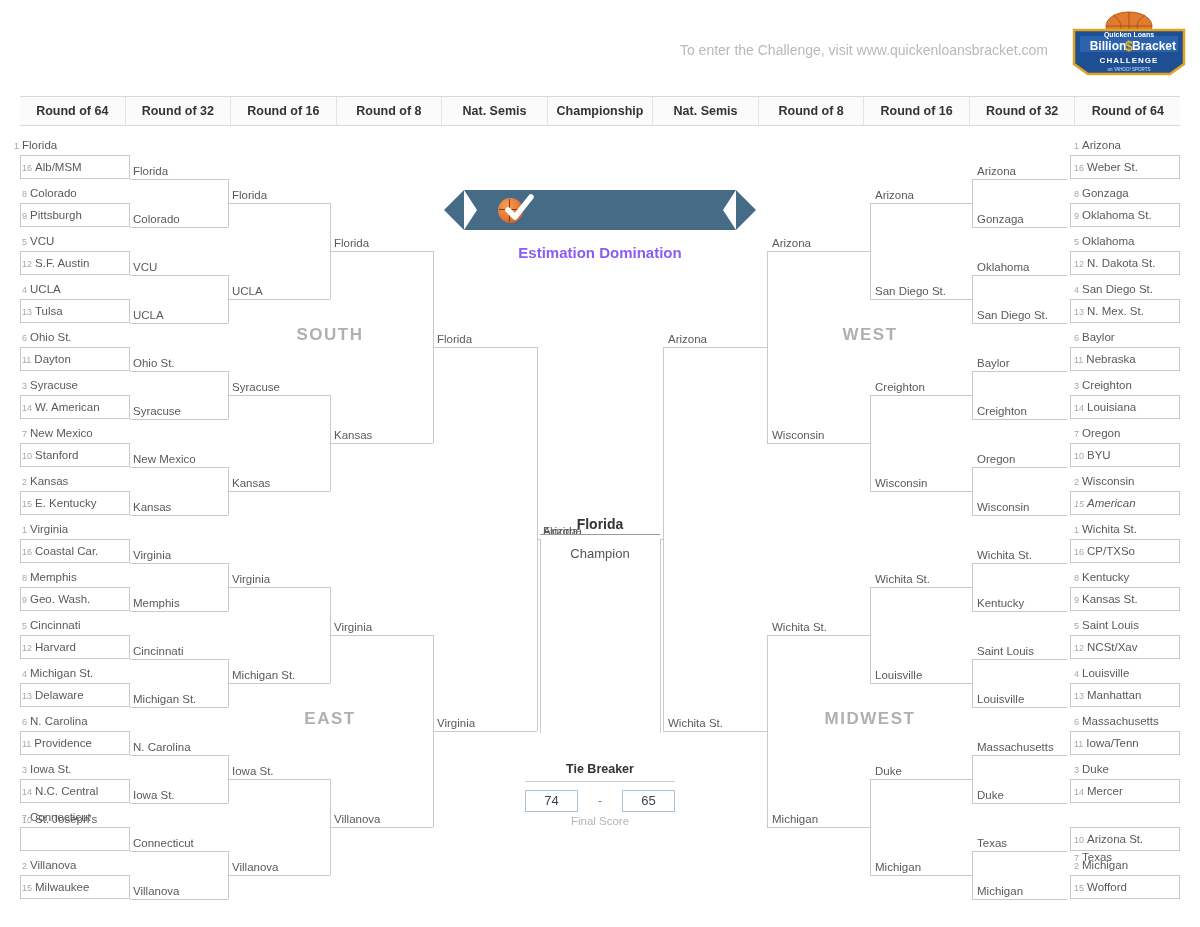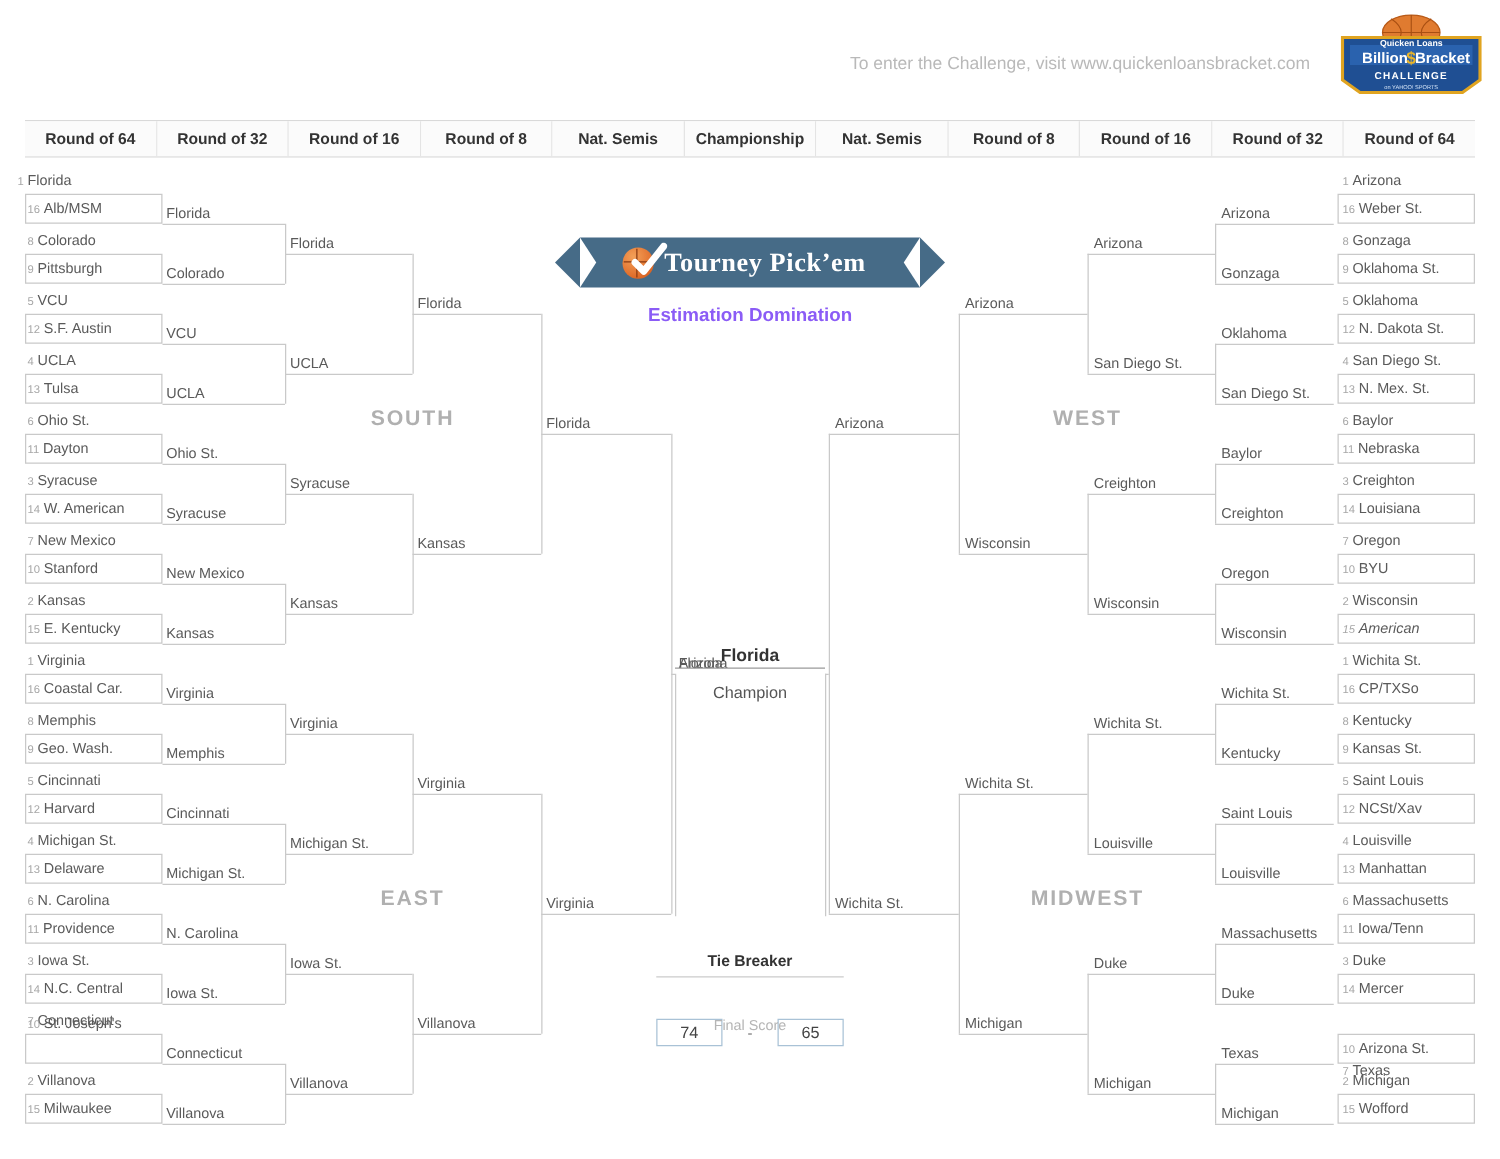--- a/index.html
+++ b/index.html
@@ -134,21 +134,21 @@
   }
 
   
   #tiebreaker { position:absolute; left:525px; top:762px; width:150px; height:72px; }
   #tb-title {
     position:absolute; left:0; top:0; width:150px; text-align:center;
     font-size:12.5px; font-weight:bold; color:#333;
   }
   #tb-rule { position:absolute; left:0; top:19px; width:150px; height:0; border-top:1px solid #ccc; }
   #tb-row { position:absolute; left:0; top:28px; width:150px; height:22px; display:flex;
-            align-items:center; justify-content:center; gap:20px;margin-top:25px; }
+            align-items:center; justify-content:center; gap:20px; }
   .tb-input {
     width:55px; height:22px; border:1px solid #a9c2d6; background:#fff;
     text-align:center; font-size:13px; color:#444; line-height:20px;
   }
   #tb-dash { font-size:12px; color:#777; }
   #tb-caption {
     position:absolute; left:0; top:53px; width:150px; text-align:center;
     font-size:11.5px; color:#b5b5b5;
   }
 </style>
@@ -447,21 +447,20 @@
     <div class="vline" style="left:660px;top:539px;height:194px;"></div>
   </div>
 
 <div id="center-logo">
   <div id="ribbon">
     <div id="ribbon-left"></div>
     <div id="ribbon-right"></div>
     <div id="ribbon-body"></div>
     <div id="ribbon-notch-l"></div>
     <div id="ribbon-notch-r"></div>
-    <div id="ribbon-title">Tourney Pick’em</div>
     <div id="ball-icon">
       <div class="seamv"></div>
         <div class="seamh"></div>
     </div>
     <svg id="check-icon" viewBox="0 0 30 30">
       <path d="M4 16 L11 23 L27 3" stroke="#ffffff" stroke-width="5.5" fill="none" stroke-linecap="round" stroke-linejoin="round"></path>
     </svg>
   </div>
   <div id="group-name">Estimation Domination</div>
 </div>

